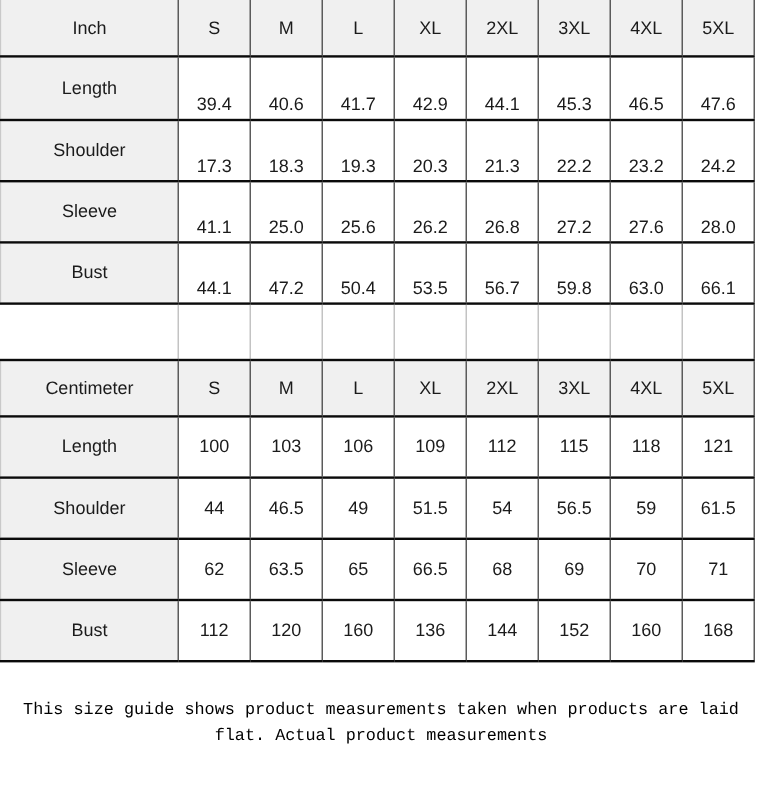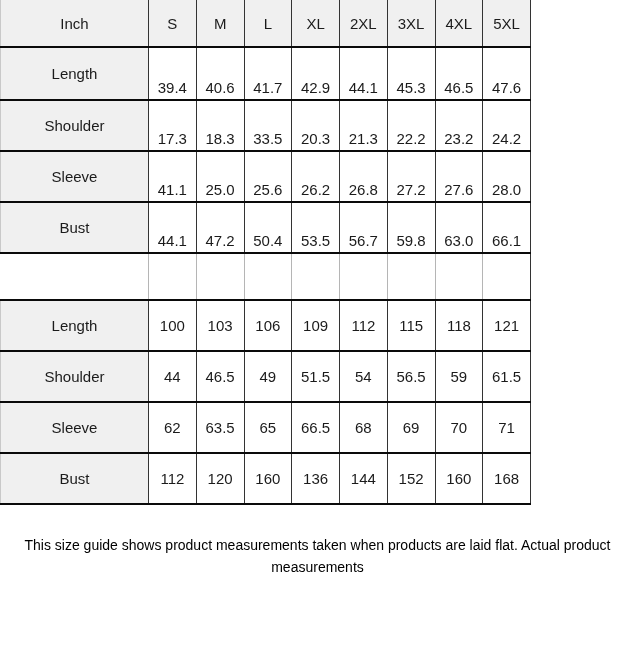--- a/index.html
+++ b/index.html
@@ -10,21 +10,21 @@
   body {
     width: 635px;
     height: 656px;
     overflow: hidden;
     font-family: "Liberation Sans", sans-serif;
     color: #1b1b1b;
   }
   table.size-table {
     border-collapse: collapse;
     table-layout: fixed;
-    width: 531px;
+    width: 629px;
   }
   col.label-col { width: 148px; }
   .size-table th, .size-table td {
     padding: 0;
     margin: 0;
     font-weight: normal;
     text-align: center;
     font-size: 15px;
     vertical-align: middle;
     border-left: 1px solid #333333;
@@ -64,21 +64,21 @@
     border-right: 1px solid var(--border-light, #b5b5b5);
   }
   tr.spacer-row td.spacer-label {
     border-left: none;
     border-right: 1px solid var(--border-light, #b5b5b5);
   }
 
   .footer-note {
     margin: 30px 0 0 0;
     text-align: center;
-    font-family: Liberation Sans, sans-serif;
+    font-family: Liberation Mono, monospace;
     font-size: 14px;
     line-height: 1.55;
     color: #000000;
   }
   .footer-note span { display: block; }
 </style>
 </head>
 <body>
 
 <table class="size-table">
@@ -106,21 +106,21 @@
         <td class="value-cell va-bottom">42.9</td>
         <td class="value-cell va-bottom">44.1</td>
         <td class="value-cell va-bottom">45.3</td>
         <td class="value-cell va-bottom">46.5</td>
         <td class="value-cell va-bottom">47.6</td>
       </tr>
       <tr class="data-row">
         <td class="row-label">Shoulder</td>
         <td class="value-cell va-bottom">17.3</td>
         <td class="value-cell va-bottom">18.3</td>
-        <td class="value-cell va-bottom">33.5</td>
+        <td class="value-cell va-bottom">19.3</td>
         <td class="value-cell va-bottom">20.3</td>
         <td class="value-cell va-bottom">21.3</td>
         <td class="value-cell va-bottom">22.2</td>
         <td class="value-cell va-bottom">23.2</td>
         <td class="value-cell va-bottom">24.2</td>
       </tr>
       <tr class="data-row">
         <td class="row-label">Sleeve</td>
         <td class="value-cell va-bottom">41.1</td>
         <td class="value-cell va-bottom">25.0</td>
@@ -146,20 +146,31 @@
         <td class="spacer-label"></td>
         <td class="spacer-cell"></td>
         <td class="spacer-cell"></td>
         <td class="spacer-cell"></td>
         <td class="spacer-cell"></td>
         <td class="spacer-cell"></td>
         <td class="spacer-cell"></td>
         <td class="spacer-cell"></td>
         <td class="spacer-cell"></td>
       </tr>
+      <tr class="header-row">
+        <th class="unit-cell">Centimeter</th>
+        <th class="size-cell">S</th>
+        <th class="size-cell">M</th>
+        <th class="size-cell">L</th>
+        <th class="size-cell">XL</th>
+        <th class="size-cell">2XL</th>
+        <th class="size-cell">3XL</th>
+        <th class="size-cell">4XL</th>
+        <th class="size-cell">5XL</th>
+      </tr>
       <tr class="data-row">
         <td class="row-label">Length</td>
         <td class="value-cell">100</td>
         <td class="value-cell">103</td>
         <td class="value-cell">106</td>
         <td class="value-cell">109</td>
         <td class="value-cell">112</td>
         <td class="value-cell">115</td>
         <td class="value-cell">118</td>
         <td class="value-cell">121</td>

